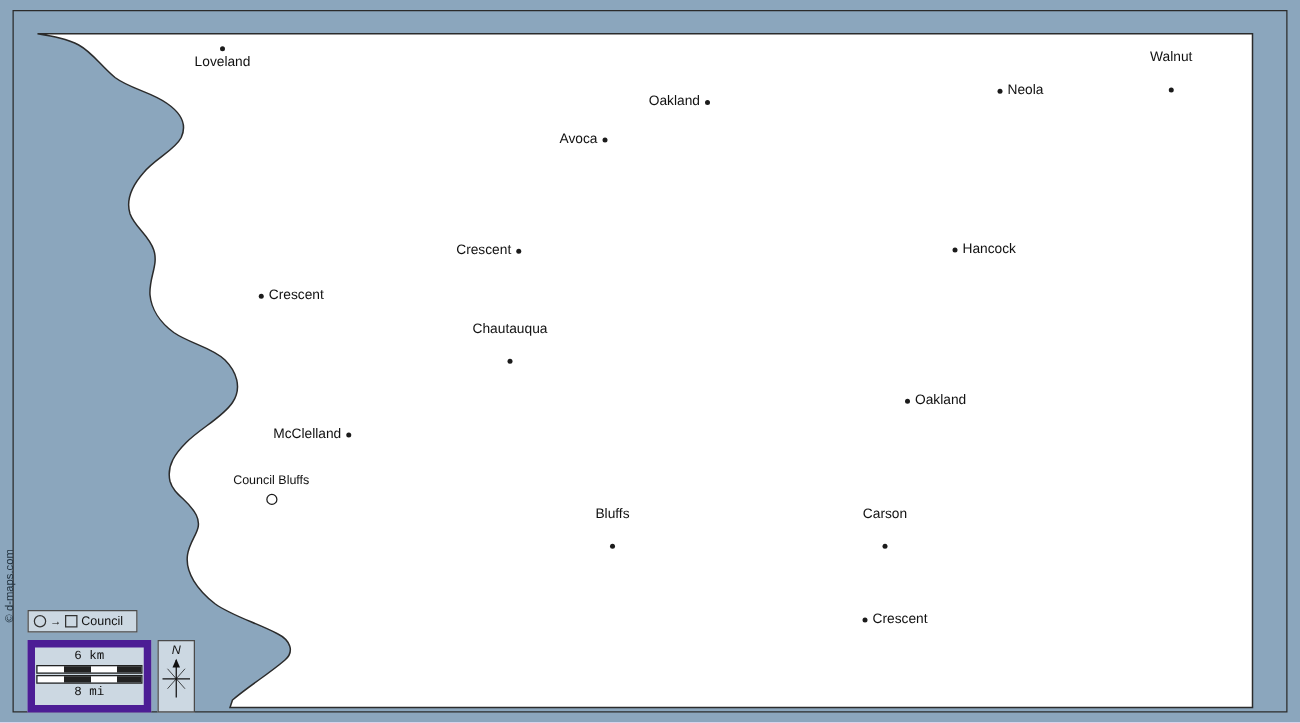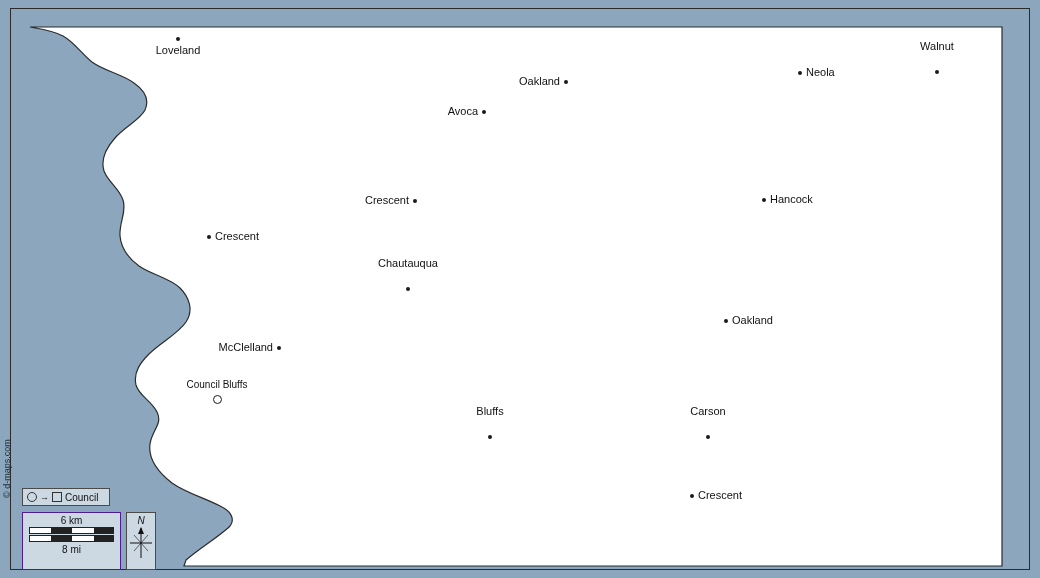--- a/index.html
+++ b/index.html
@@ -124,25 +124,26 @@
     border: 1px solid #333;
     display: inline-block;
   }
   .scale-box {
     position: absolute;
     left: 22px;
     top: 512px;
     width: 99px;
     height: 58px;
     background: #ccd8e2;
-    border: 1px solid #4c1d95;
+    border: 6px solid #4c1d95;
     box-sizing: border-box;
     text-align: center;
     font-size: 10px;
     color: #111;
+    font-family: Liberation Mono, monospace;
   }
   .scale-box .s-label {
     margin-top: 2px;
     font-size: 10px;
   }
   .scale-bar {
     width: 85px;
     height: 7px;
     margin: 1px auto;
     border: 1px solid #222;

